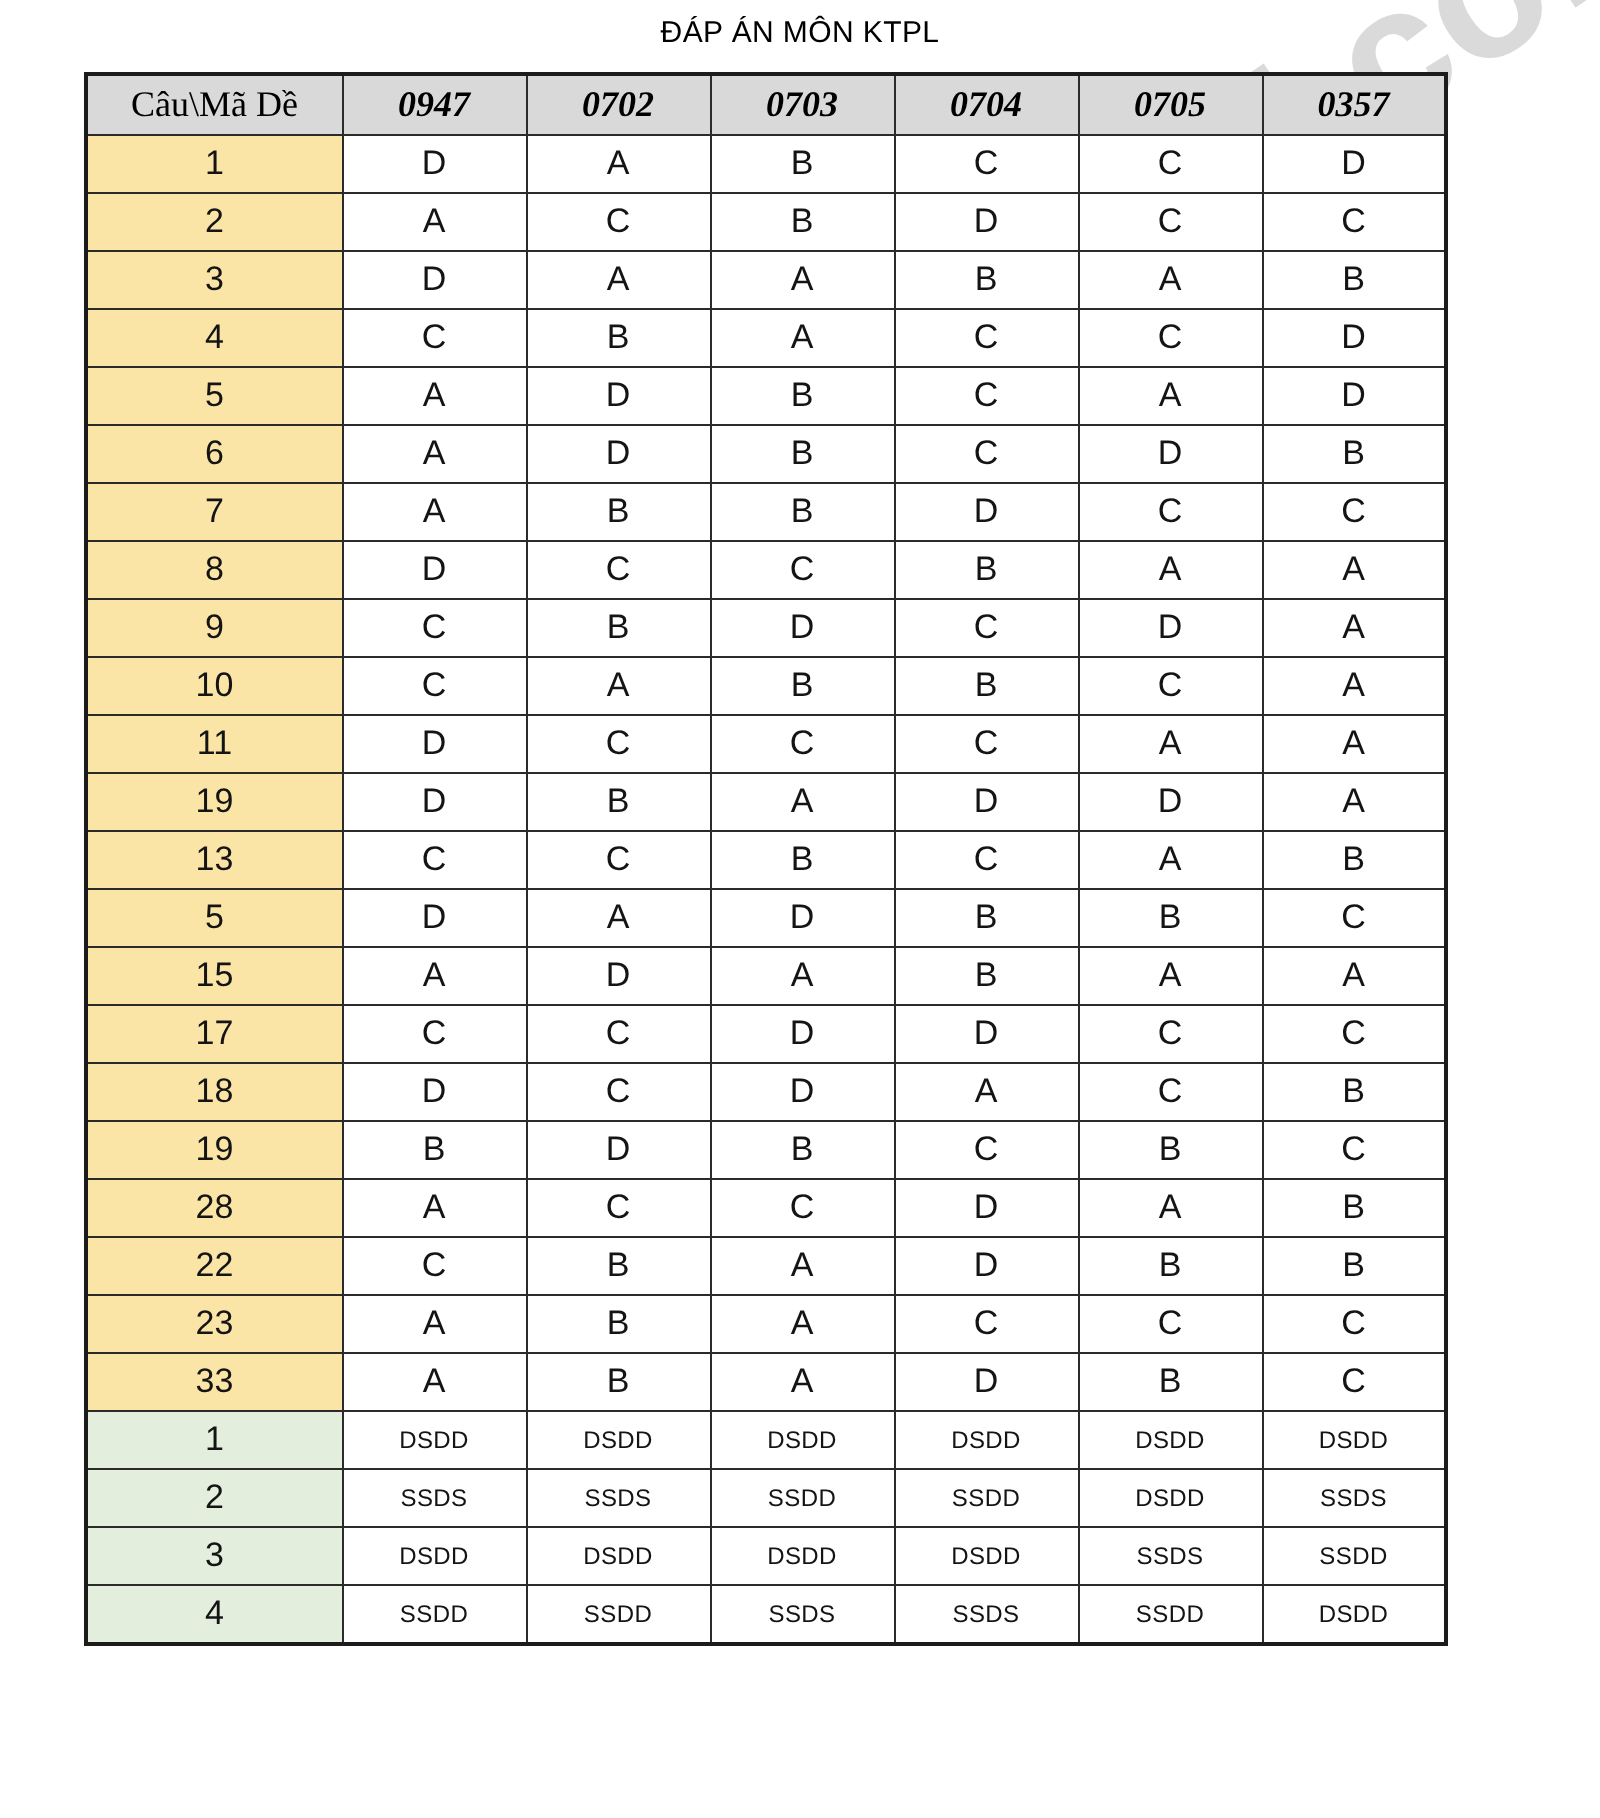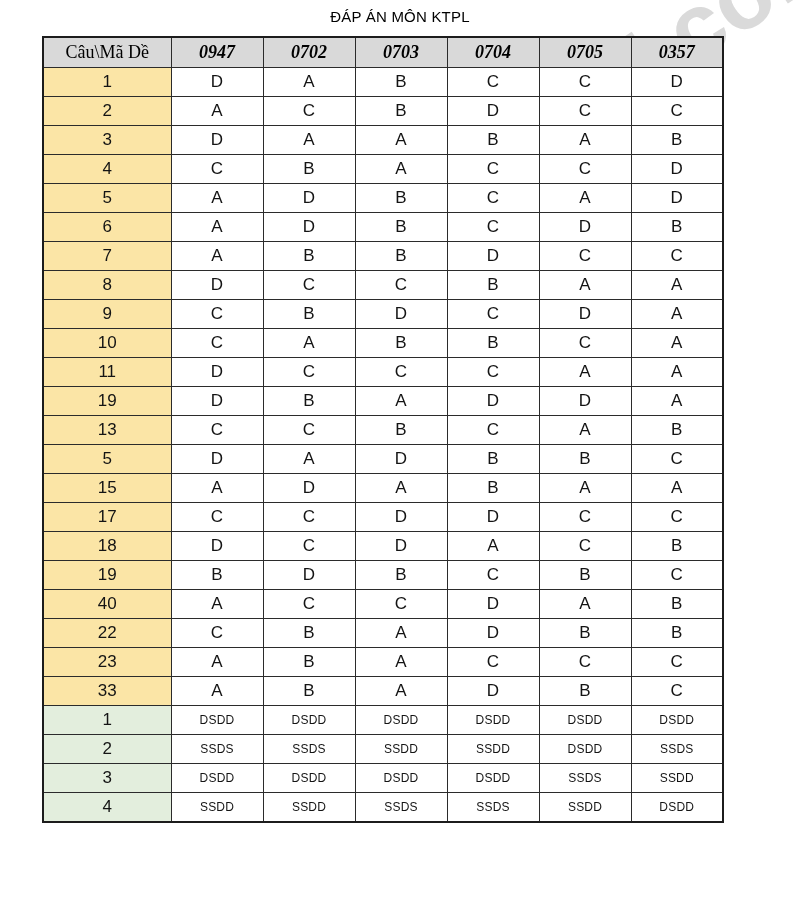--- a/index.html
+++ b/index.html
@@ -323,21 +323,21 @@
           <tr>
             <td class="qnum">19</td>
             <td class="ans">B</td>
             <td class="ans">D</td>
             <td class="ans">B</td>
             <td class="ans">C</td>
             <td class="ans">B</td>
             <td class="ans">C</td>
           </tr>
           <tr>
-            <td class="qnum">40</td>
+            <td class="qnum">28</td>
             <td class="ans">A</td>
             <td class="ans">C</td>
             <td class="ans">C</td>
             <td class="ans">D</td>
             <td class="ans">A</td>
             <td class="ans">B</td>
           </tr>
           <tr>
             <td class="qnum">22</td>
             <td class="ans">C</td>

